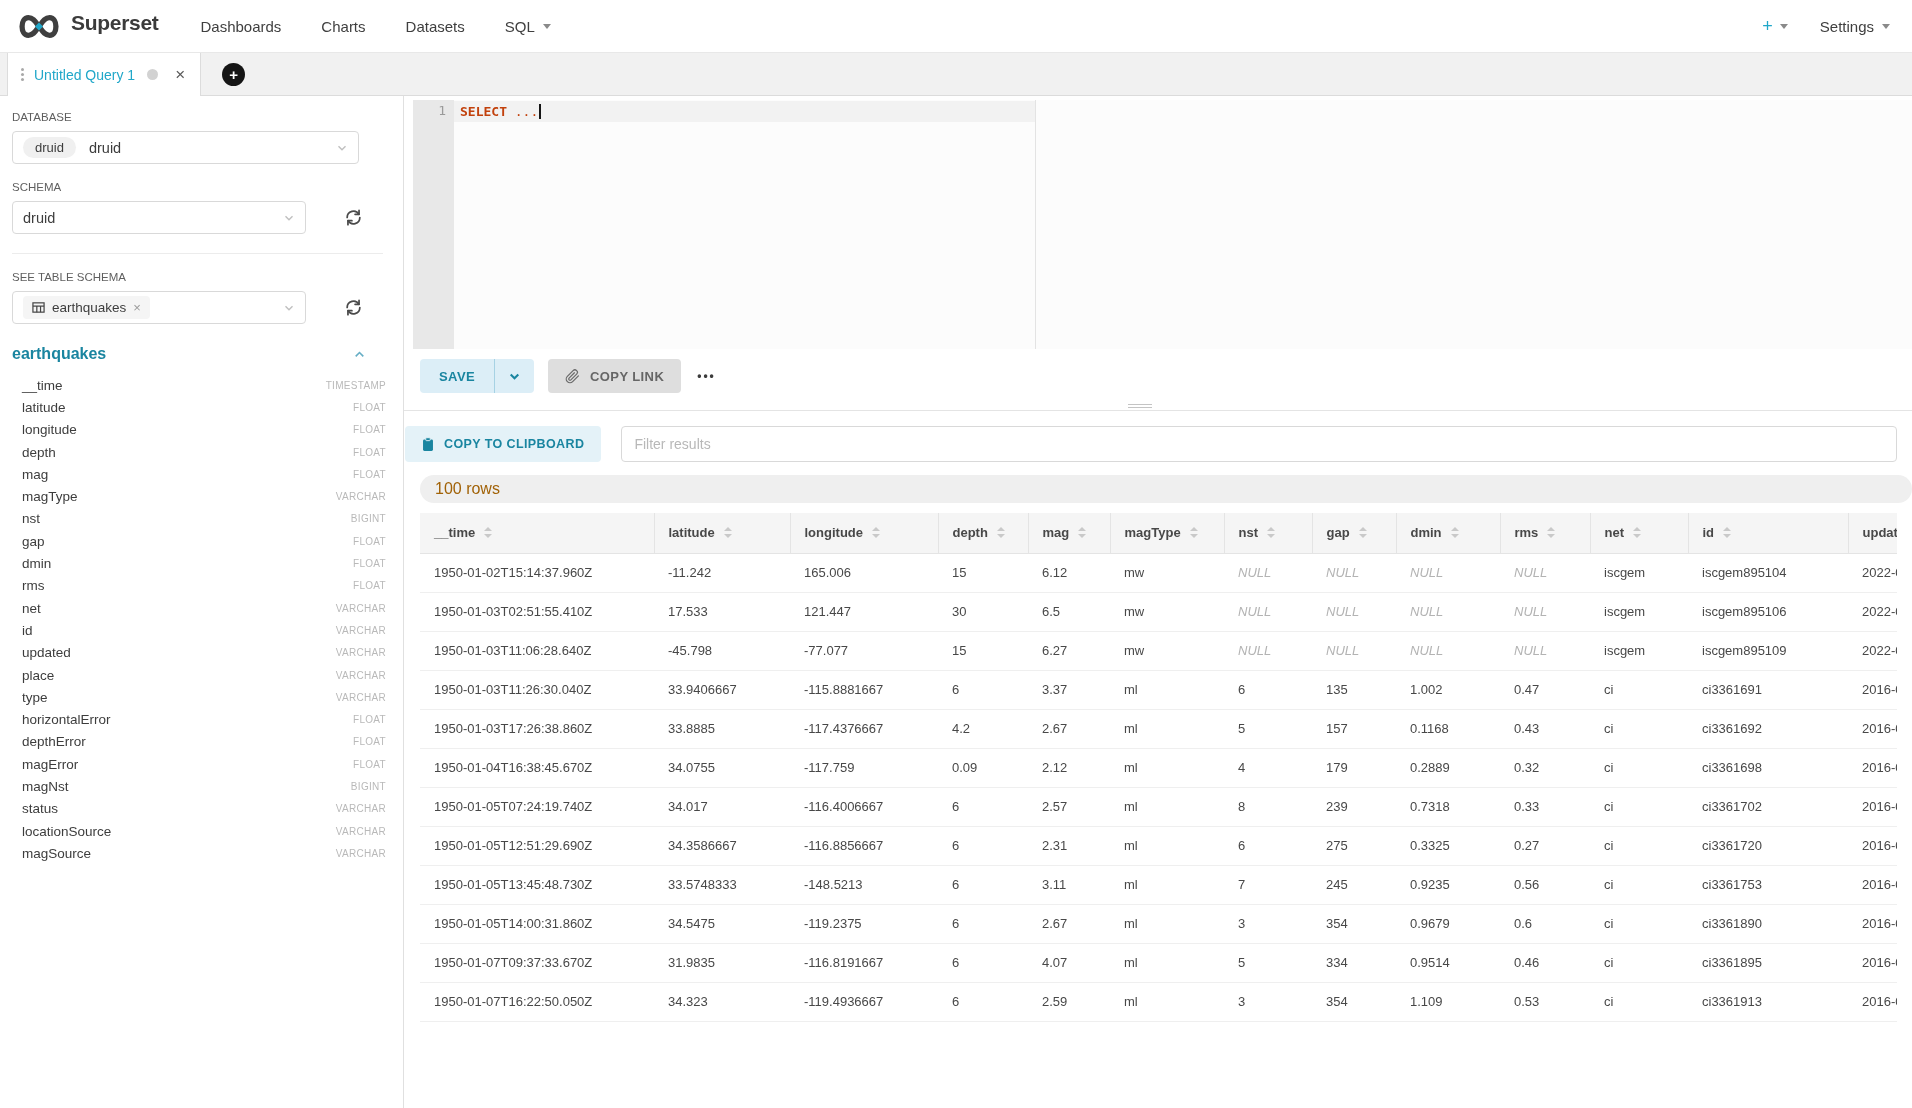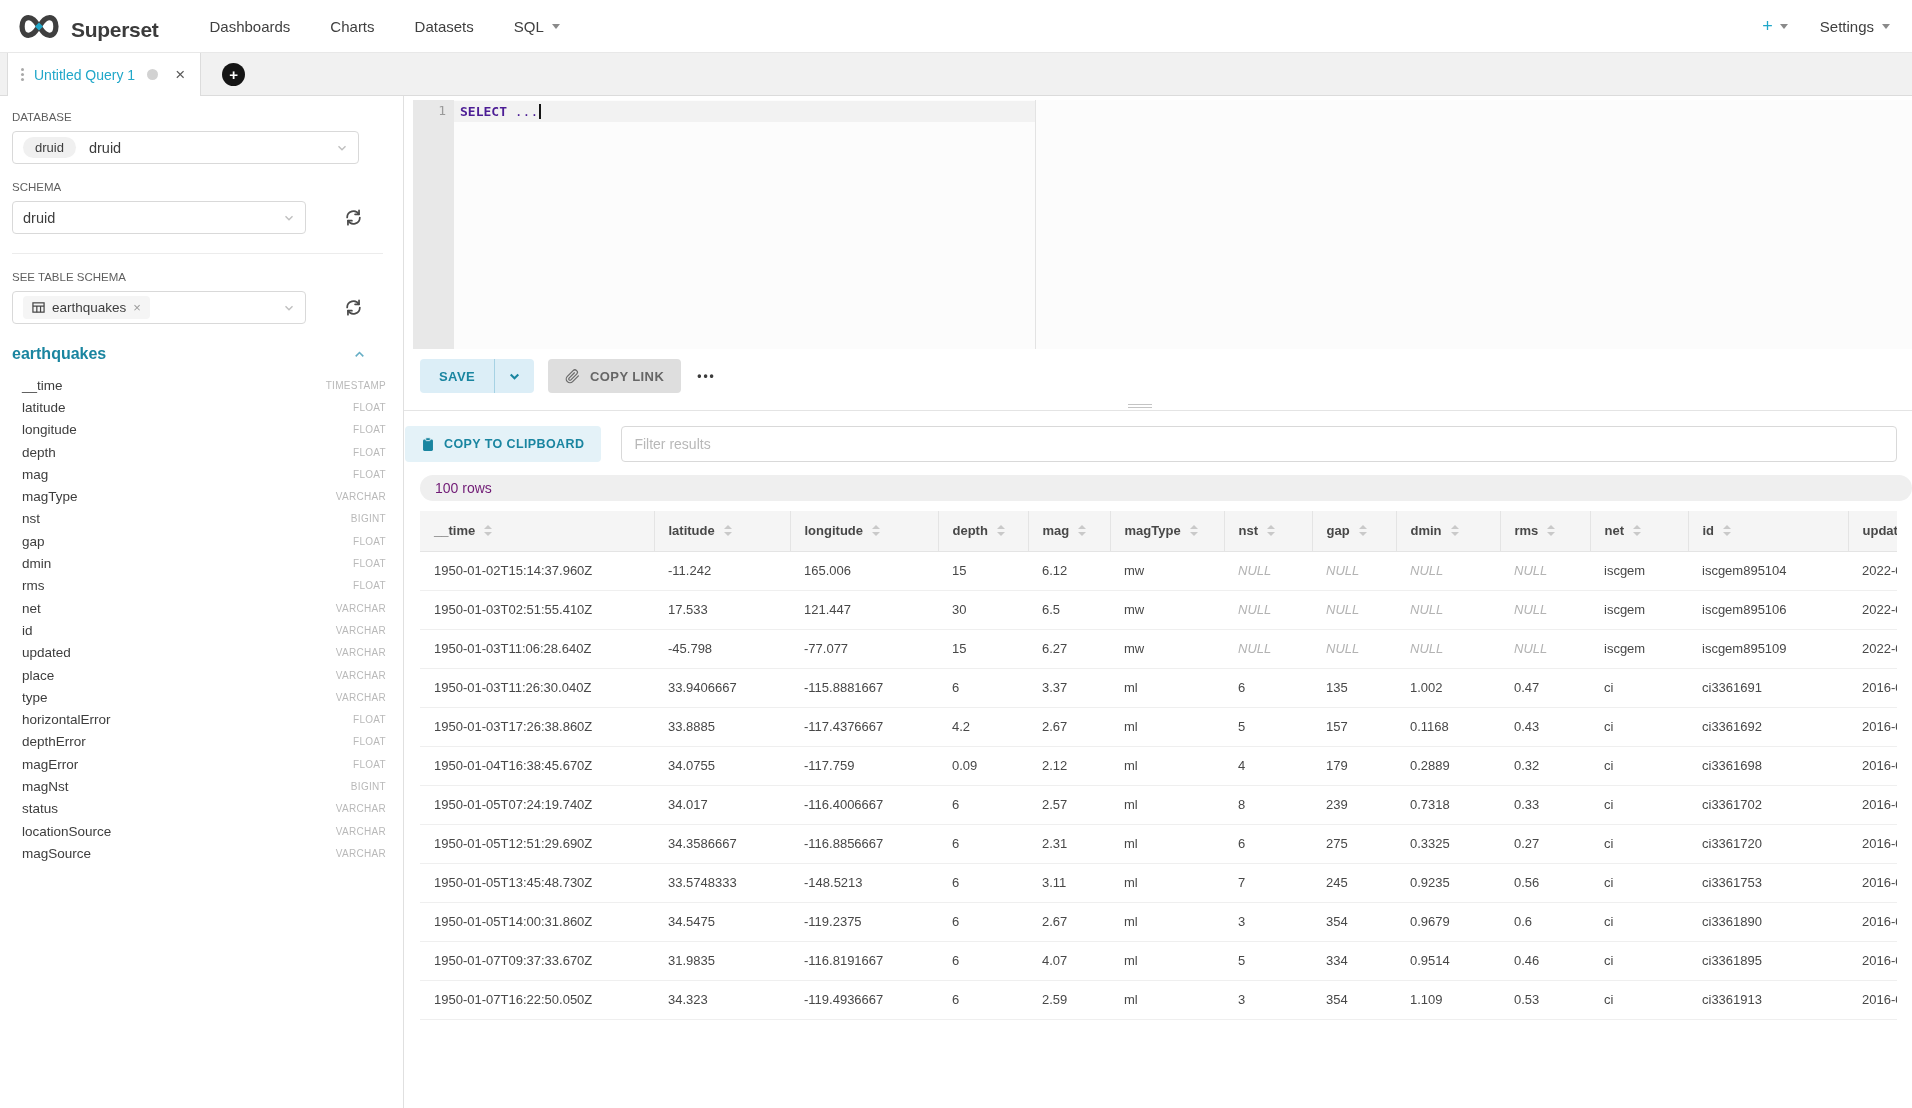--- a/index.html
+++ b/index.html
@@ -3,21 +3,21 @@
 <meta charset="utf-8">
 <style>
   *{box-sizing:border-box}
   html,body{margin:0;padding:0}
   body{width:1912px;height:1108px;overflow:hidden;background:#fff;color:#484848;
        font-family:"Liberation Sans",sans-serif;-webkit-font-smoothing:antialiased}
 
   
   .navbar{height:52px;display:flex;align-items:center;justify-content:space-between;padding:0 22px 0 16px;background:#fff}
   .nav-left{display:flex;align-items:center;gap:40px}
-  .brand{display:flex;align-items:flex-end;gap:9px;margin-right:11px}
+  .brand{display:flex;align-items:flex-start;gap:9px;margin-right:2px}
   .brand-text{font-size:21px;font-weight:700;color:#3b3b3b;letter-spacing:-.3px}
   .nav-item{display:flex;align-items:center;gap:8px;font-size:15px;color:#3f3f3f;cursor:pointer}
   .caret{width:0;height:0;border-left:4px solid transparent;border-right:4px solid transparent;border-top:5px solid #8a8a8a}
   .nav-right{display:flex;align-items:center;gap:32px}
   .plus-link{display:flex;align-items:center;gap:7px;font-size:18px;color:#20a7c9}
   .settings-link{display:flex;align-items:center;gap:8px;font-size:15px;color:#3f3f3f}
 
   
   .tabbar{height:44px;background:#f1f1f1;border-top:1px solid #e8e8e8;border-bottom:1px solid #dcdcdc;display:flex;align-items:stretch;padding-left:7px}
   .qtab{position:relative;z-index:2;margin-bottom:-1px;background:#fff;border-left:1px solid #dcdcdc;border-right:1px solid #dcdcdc;
@@ -51,21 +51,21 @@
   .col-list{width:374px}
   .col-row{height:22.3px;display:flex;align-items:center;justify-content:space-between}
   .col-name{font-size:13.5px;color:#3d3d3d}
   .col-type{font-size:10px;color:#b9b9b9;letter-spacing:.3px}
 
   
   .main{flex:1;min-width:0;display:flex;flex-direction:column}
   .editor-zone{display:flex;height:249px;margin:4px 0 0 9px}
   .gutter{width:41px;background:#e8e8e8;color:#9a9a9a;font-family:"DejaVu Sans Mono",monospace;font-size:13px;
         text-align:right;padding:3px 8px 0 0}
-  .code{width:581px;background:#fcfcfc;font-family:"DejaVu Sans Mono",monospace;font-size:13px;color:#4c1d95}
+  .code{width:581px;background:#fcfcfc;font-family:"DejaVu Sans Mono",monospace;font-size:13px;color:#c2410c}
   .code-line{height:21px;display:flex;align-items:center;background:#f2f2f2;padding-left:6px;margin-top:1px}
   .kw{font-weight:700}
   .cursor{width:2px;height:15px;background:#151515;margin-left:1px}
   .editor-right{flex:1;background:#fcfcfc;border-left:1px solid #e3e3e3}
 
   
   .toolbar{height:54px;display:flex;align-items:center;justify-content:space-between;padding:0 21px 0 16px}
   .tb-left{display:flex;align-items:center;gap:23px}
   .run-btn{width:143px;height:34px;border-radius:4px;background:#2aa8c9;color:#fff;font-weight:700;font-size:13px;
         letter-spacing:.5px;display:flex;align-items:center;justify-content:center}
@@ -92,21 +92,21 @@
   .rtab.active{border-bottom-color:#454e63}
 
   
   .results-bar{display:flex;gap:20px;margin:15px 15px 0 1px}
   .copyclip-btn{flex-shrink:0;height:36px;border-radius:4px;background:#e4f2f8;display:flex;align-items:center;gap:10px;
         padding:0 17px;color:#1985a0;font-weight:700;font-size:12.5px;letter-spacing:.4px}
   .filter-input{flex:1;height:36px;border:1px solid #d9d9d9;border-radius:4px;padding:0 12px;font-size:14px;color:#0f172a;
         font-family:"Liberation Sans",sans-serif;outline:none}
   .filter-input::placeholder{color:#b8b8b8}
   .rowcount-badge{display:inline-block;margin:13px 0 10px 16px;background:#efefef;border-radius:14px;padding:5px 15px;
-        font-size:14px;color:#701a75}
+        font-size:16px;color:#a16207}
 
   
   .table-wrap{margin-left:16px;width:1477px;overflow:hidden}
   table.grid{border-collapse:collapse;table-layout:fixed;width:1548px}
   .grid th{height:40px;background:#f5f5f5;border-right:1px solid #e4e4e4;border-bottom:1px solid #e4e4e4;
         padding:0 0 0 14px;text-align:left;font-size:13px;font-weight:700;color:#484848;white-space:nowrap;overflow:hidden}
   .hwrap{display:flex;align-items:center;gap:9px}
   .sort{display:inline-flex;flex-direction:column;gap:3px}
   .sort i{display:block;width:0;height:0;border-left:4px solid transparent;border-right:4px solid transparent}
   .sort .t-up{border-bottom:4.5px solid #c9c9c9}

